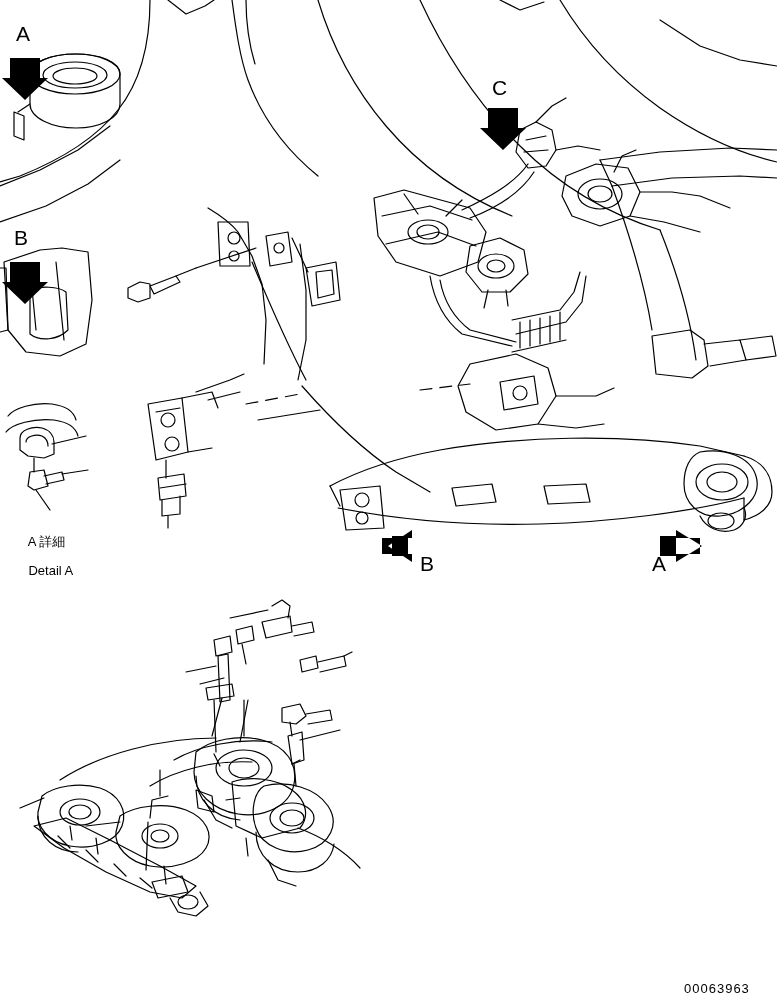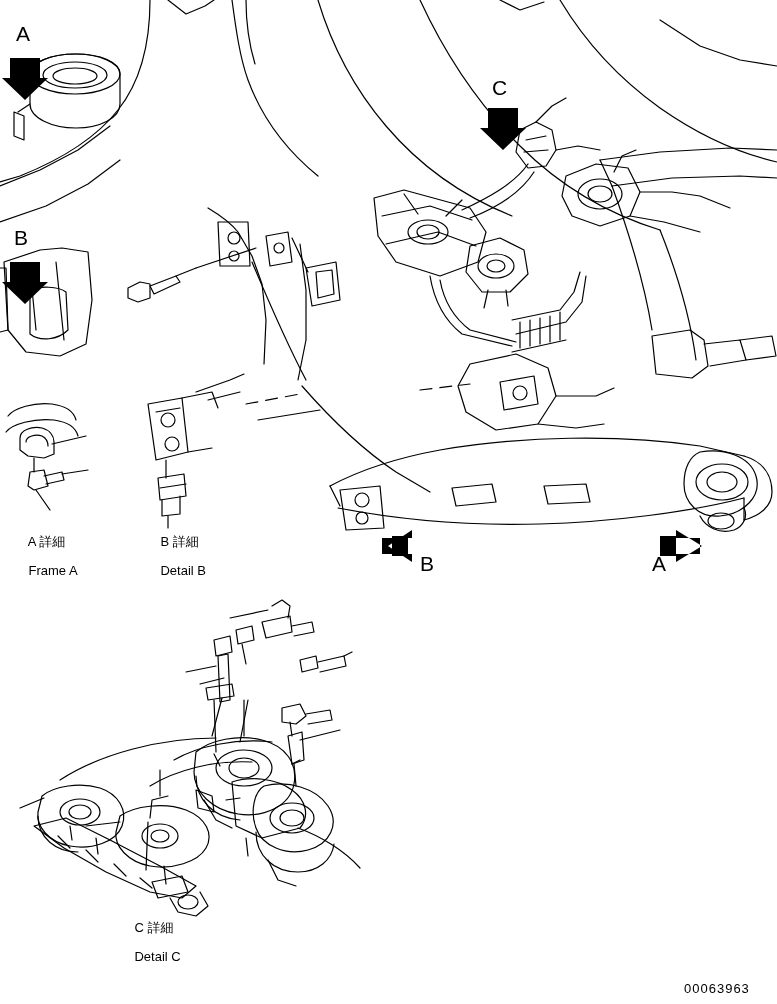--- a/index.html
+++ b/index.html
@@ -306,32 +306,24 @@
 
   <div class="lbl big-letter" style="left:16px; top:22px;">A</div>
 
   <div class="lbl big-letter" style="left:14px; top:226px;">B</div>
 
   <div class="lbl big-letter" style="left:492px; top:76px;">C</div>
 
 
   <div class="lbl cap" style="left:14px; top:520px;">
     <span class="jp">A 詳細</span><br>
-    <span>Frame A</span>
+    <span>Detail A</span>
   </div>
 
-  <div class="lbl cap" style="left:146px; top:520px;">
-    <span class="jp">B 詳細</span><br>
-    <span>Detail B</span>
-  </div>
 
   <div class="lbl big-letter" style="left:420px; top:552px;">B</div>
 
   <div class="lbl big-letter" style="left:652px; top:552px;">A</div>
 
-  <div class="lbl cap" style="left:120px; top:906px;">
-    <span class="jp">C 詳細</span><br>
-    <span>Detail C</span>
-  </div>
 
   <div class="lbl partno" style="left:684px; top:982px;">00063963</div>
 
 </div>
 
 </body></html>

